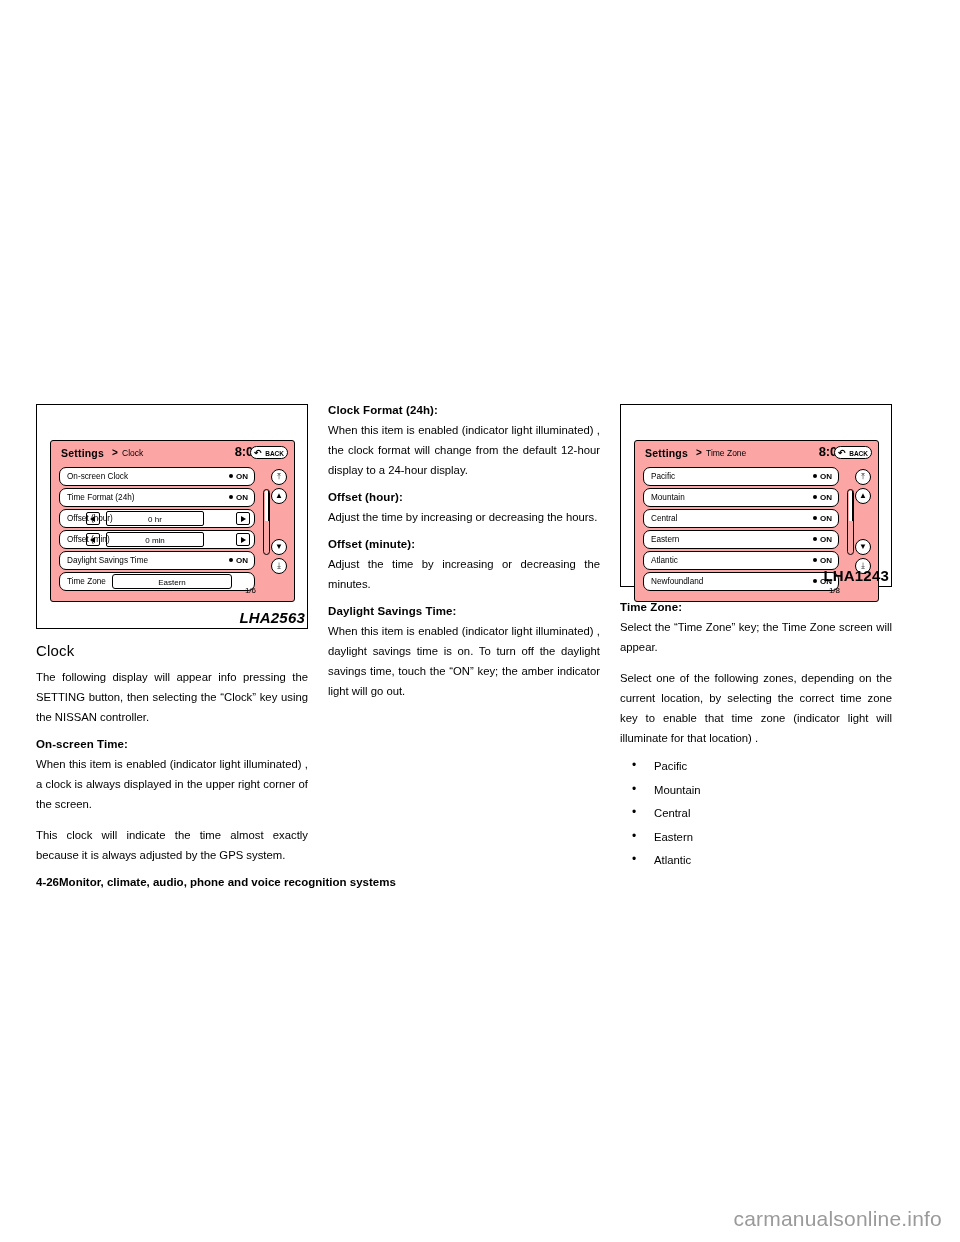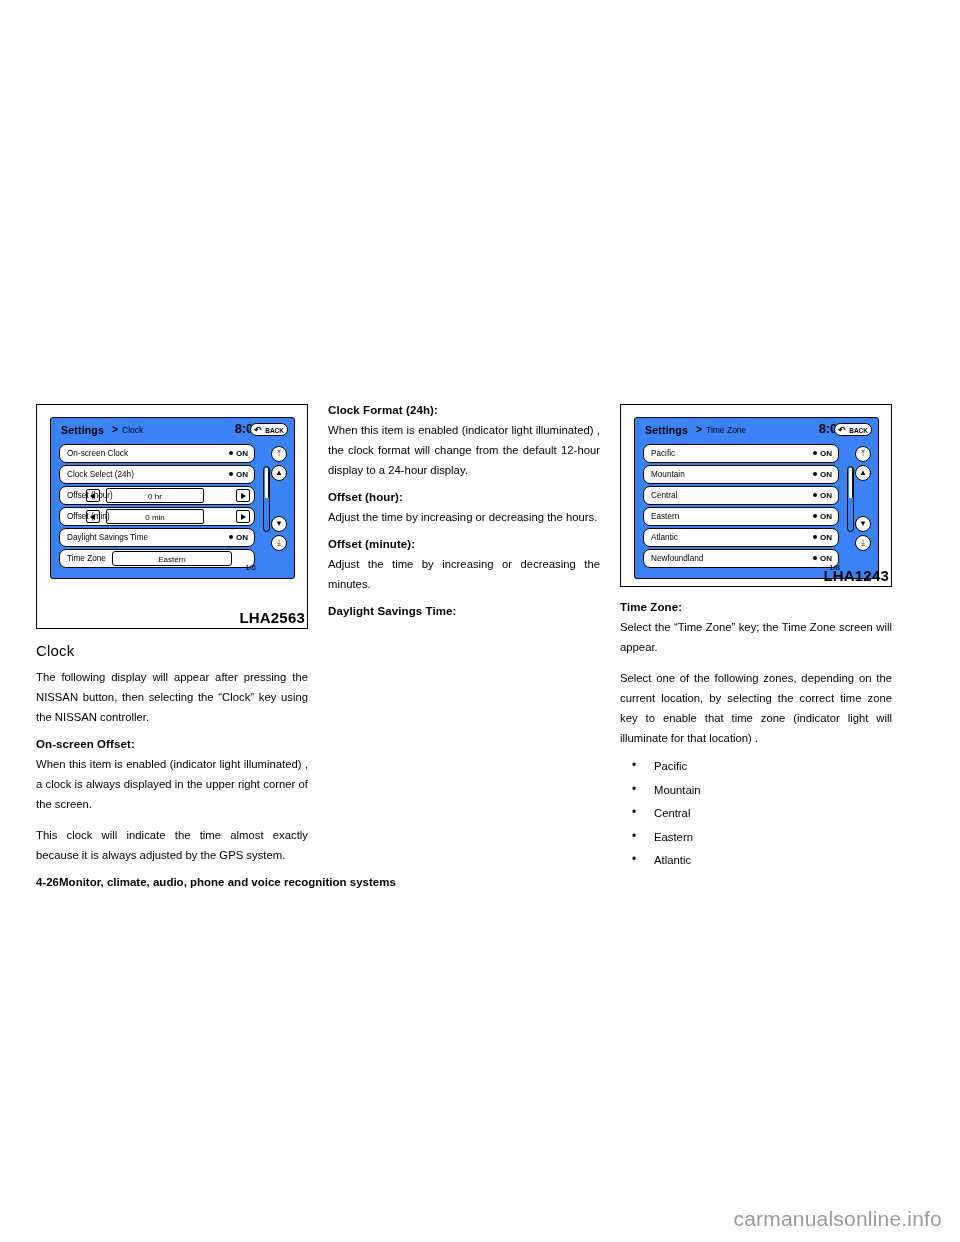--- a/index.html
+++ b/index.html
@@ -38,22 +38,23 @@
     background: #fff;
     box-sizing: border-box;
   }
   .fig1 { width: 272px; height: 225px; }
   .fig3 { width: 272px; height: 183px; }
 
   .screen {
     position: absolute;
     border: 1px solid #000;
     border-radius: 3px;
-    background: #3b82f6;
-    box-sizing: border-box;
+    background: #fca5a5;
+    box-sizing: border-box;
+    margin-top: 23px;
   }
   .fig1 .screen { left: 13px; top: 12px; width: 245px; height: 162px; }
   .fig3 .screen { left: 13px; top: 12px; width: 245px; height: 162px; }
 
   .scr-header {
     position: absolute;
     left: 0; top: 0;
     width: 100%;
     height: 26px;
   }
@@ -310,21 +311,21 @@
             <span>BACK</span>
           </div>
         </div>
 
         <div class="rows">
           <div class="row">
             <span class="row-label">On-screen Clock</span>
             <span class="row-on"><span class="dot"></span><span>ON</span></span>
           </div>
           <div class="row">
-            <span class="row-label">Clock Select (24h)</span>
+            <span class="row-label">Time Format (24h)</span>
             <span class="row-on"><span class="dot"></span><span>ON</span></span>
           </div>
           <div class="row">
             <span class="row-label">Offset (hour)</span>
             <span class="tri tri-left"></span>
             <span class="row-value">0 hr</span>
             <span class="tri tri-right"></span>
           </div>
           <div class="row">
             <span class="row-label">Offset (min)</span>
@@ -355,38 +356,39 @@
           <div class="rnd-key" style="left:12px; top:89px;">
               <span class="g">⤓</span>
             </div>
           <div class="scroll-track">
             <div class="scroll-thumb"></div>
           </div>
         </div>
 
         <div class="page-count">1/6</div>
       </div>
-      <div class="fig-caption" style="right:2px; bottom:2px;">LHA2563</div>
+      <div class="fig-caption" style="right:2px; bottom:2px;font-style:italic;">LHA2563</div>
     </div>
 
     <h2 class="sec" style="margin-top:13px;">Clock</h2>
-    <p class="body">The following display will appear after pressing the NISSAN button, then selecting the “Clock” key using the NISSAN controller.</p>
-    <h3 class="sub">On-screen Offset:</h3>
+    <p class="body">The following display will appear info pressing the SETTING button, then selecting the “Clock” key using the NISSAN controller.</p>
+    <h3 class="sub">On-screen Time:</h3>
     <p class="body">When this item is enabled (indicator light illuminated) , a clock is always displayed in the upper right corner of the screen.</p>
     <p class="body last">This clock will indicate the time almost exactly because it is always adjusted by the GPS system.</p>
   </div>
 
   <div class="col col-2">
     <h3 class="sub">Clock Format (24h):</h3>
     <p class="body">When this item is enabled (indicator light illuminated) , the clock format will change from the default 12-hour display to a 24-hour display.</p>
     <h3 class="sub">Offset (hour):</h3>
     <p class="body">Adjust the time by increasing or decreasing the hours.</p>
     <h3 class="sub">Offset (minute):</h3>
     <p class="body">Adjust the time by increasing or decreasing the minutes.</p>
     <h3 class="sub">Daylight Savings Time:</h3>
+    <p class="body last">When this item is enabled (indicator light illuminated) , daylight savings time is on. To turn off the daylight savings time, touch the “ON” key; the amber indicator light will go out.</p>
   </div>
 
   <div class="col col-3">
 
     <div class="fig-box fig3">
       <div class="screen">
 
         <div class="scr-header">
           <div class="scr-title">Settings</div>
           <div class="scr-gt" style="left:61px;">&gt;</div>

